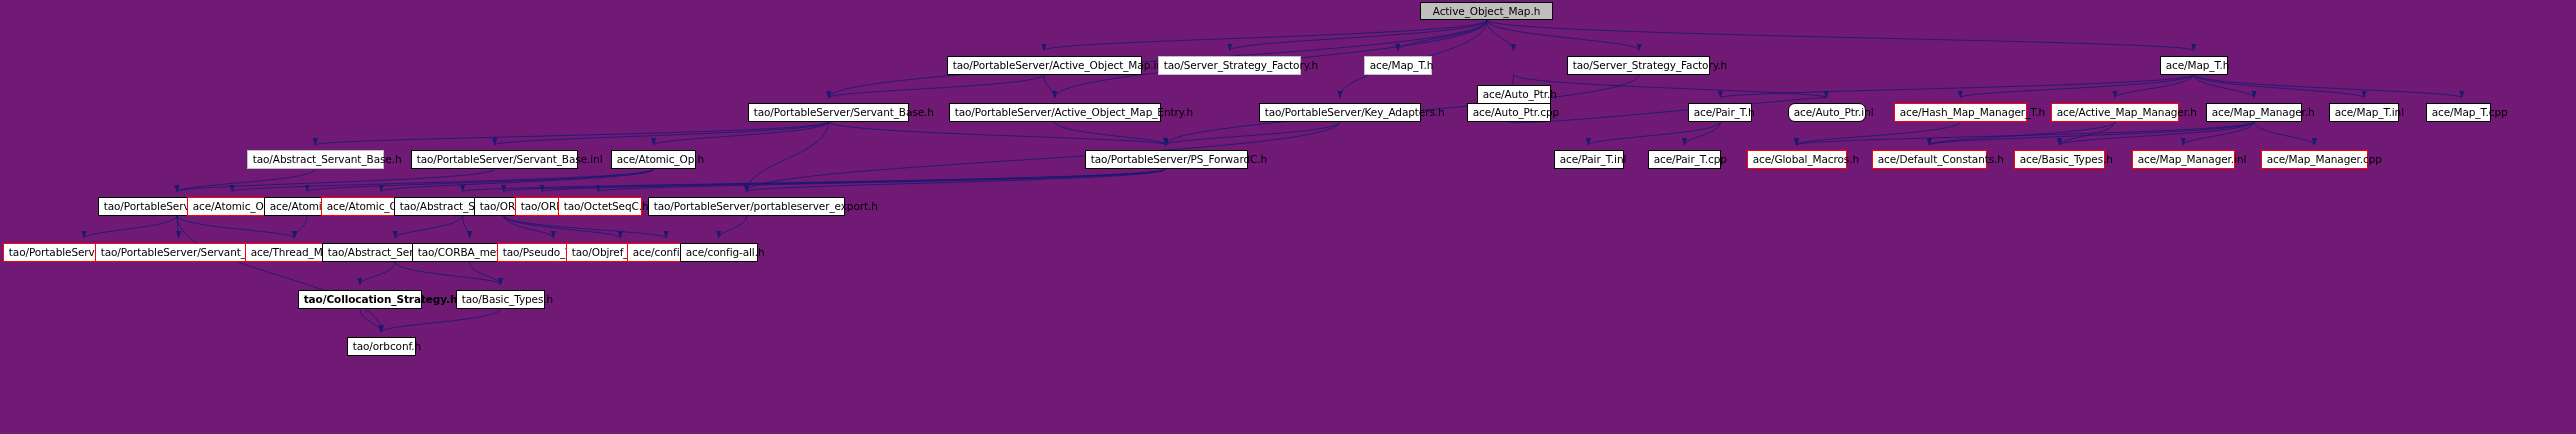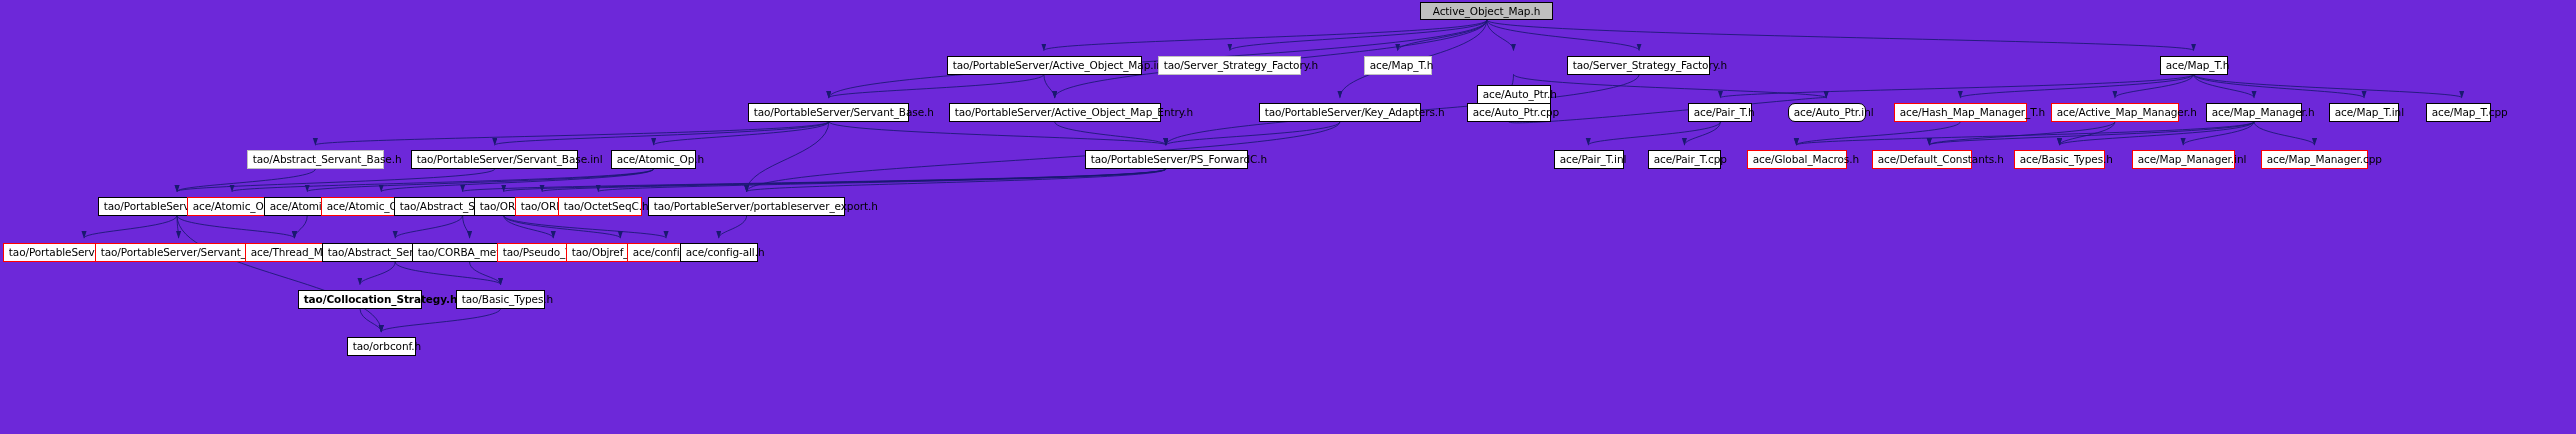--- a/index.html
+++ b/index.html
@@ -1,20 +1,20 @@
 <!DOCTYPE html>
 <html style="font-size:12.4px"><head>
 <meta charset="utf-8">
 <style>
   html,body{margin:0;padding:0;background:#ffffff;}
   #canvas{
     position:relative;
     width:2576px;
     height:434px;
-    background:#6d28d9;
+    background:#701a75;
     font-family:"DejaVu Sans","Liberation Sans",sans-serif;
     overflow:hidden;
   }
   #edges{position:absolute;left:0;top:0;width:2576px;height:434px;pointer-events:none;}
   .node{
     position:absolute;
     box-sizing:border-box;
     height:18.6px;
     line-height:17px;
     text-align:center;
@@ -125,21 +125,21 @@
       <div class="node" style="left: 2206px; top: 103px; width: 96px;">ace/Map_Manager.h</div>
       <div class="node" style="left: 2329px; top: 103px; width: 70px;">ace/Map_T.inl</div>
       <div class="node" style="left: 2426px; top: 103px; width: 65px; text-align: right;">ace/Map_T.cpp</div>
       <div class="node ghost" style="left: 247px; top: 150px; width: 137px;">tao/Abstract_Servant_Base.h</div>
       <div class="node" style="left: 411px; top: 150px; width: 167px;">tao/PortableServer/Servant_Base.inl</div>
       <div class="node" style="left: 611px; top: 150px; width: 85px;">ace/Atomic_Op.h</div>
       <div class="node" style="left: 1085px; top: 150px; width: 163px;">tao/PortableServer/PS_ForwardC.h</div>
       <div class="node" style="left: 1554px; top: 150px; width: 70px;">ace/Pair_T.inl</div>
       <div class="node" style="left: 1648px; top: 150px; width: 73px;">ace/Pair_T.cpp</div>
       <div class="node leafred" style="left: 1747px; top: 150px; width: 100px;">ace/Global_Macros.h</div>
-      <div class="node leafred" style="left: 1872px; top: 150px; width: 100px; text-align: center;">ace/Default_Constants.h</div>
+      <div class="node leafred" style="left: 1872px; top: 150px; width: 115px; text-align: center;">ace/Default_Constants.h</div>
       <div class="node leafred" style="left: 2014px; top: 150px; width: 91px;">ace/Basic_Types.h</div>
       <div class="node leafred" style="left: 2132px; top: 150px; width: 103px;">ace/Map_Manager.inl</div>
       <div class="node leafred" style="left: 2261px; top: 150px; width: 107px;">ace/Map_Manager.cpp</div>
       <div class="node" style="left: 98px; top: 197px; width: 157px;">tao/PortableServer/Servant_var.h</div>
       <div class="node leafred" style="left: 187px; top: 197px; width: 90px;">ace/Atomic_Op_T.h</div>
       <div class="node" style="left: 264px; top: 197px; width: 87px;">ace/Atomic_Op.inl</div>
       <div class="node leafred" style="left: 321px; top: 197px; width: 120px;">ace/Atomic_Op_GCC_T.h</div>
       <div class="node" style="left: 394px; top: 197px; width: 137px;">tao/Abstract_Servant_Base.h</div>
       <div class="node" style="left: 474px; top: 197px; width: 58px;">tao/ORB.h</div>
       <div class="node leafred" style="left: 515px; top: 197px; width: 54px;">tao/ORB.h</div>

